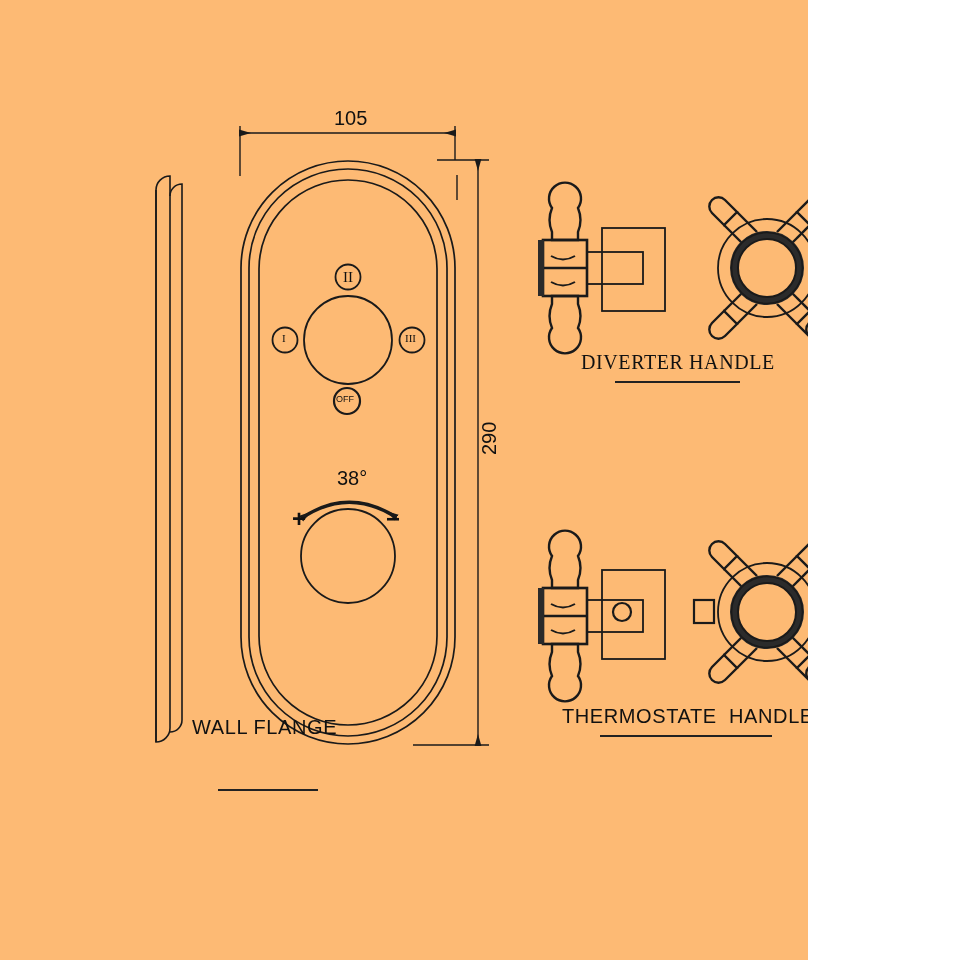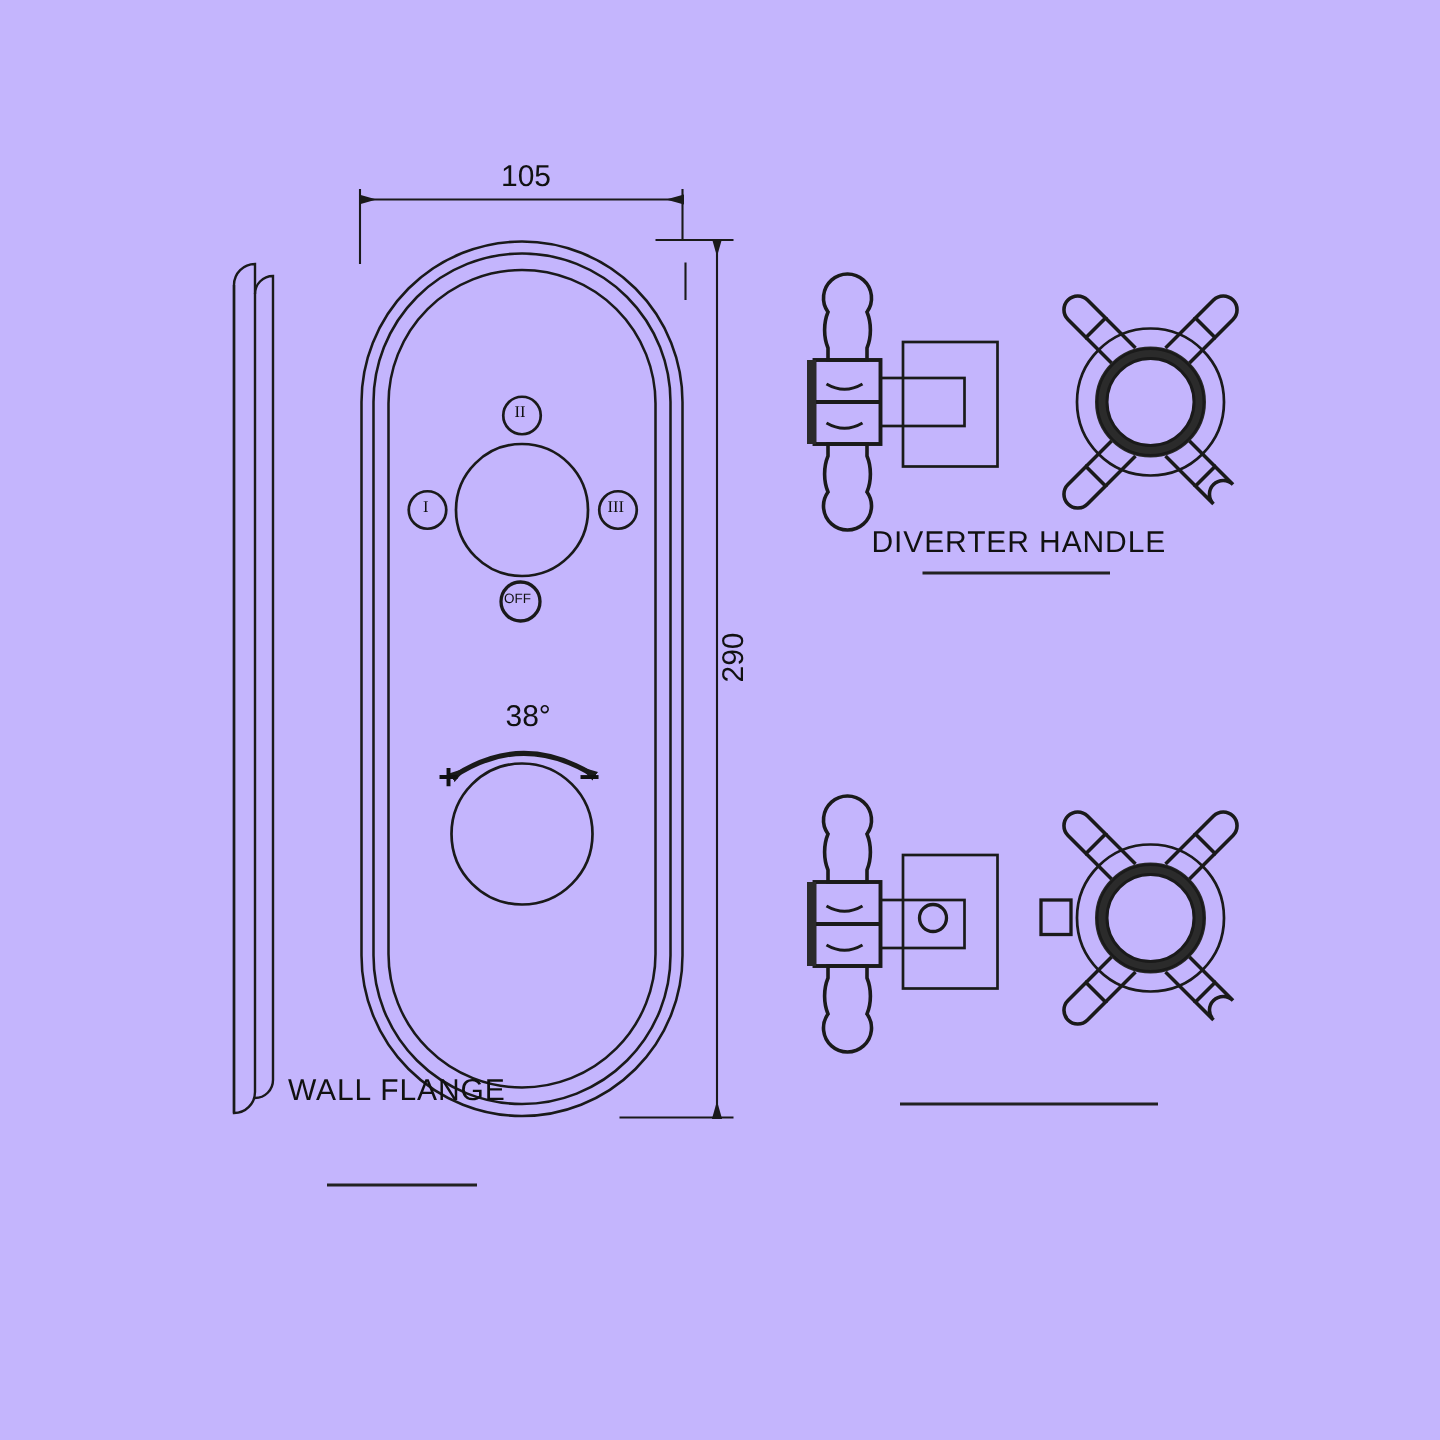--- a/index.html
+++ b/index.html
@@ -1,17 +1,17 @@
 <!DOCTYPE html>
 <html><head>
 <meta charset="utf-8">
 <style>
   html,body{margin:0;padding:0;background:#ffffff;}
   body{width:960px;height:960px;font-family:"Liberation Sans",sans-serif;color:#1a1a1a;}
-  #stage{position:relative;width:960px;height:960px;overflow:hidden;background:#c4b5fd;}
+  #stage{position:relative;width:808px;height:960px;overflow:hidden;background:#fdba74;}
   svg{display:block;}
   .lbl{position:absolute;font-family:"Liberation Sans",sans-serif;color:#111;white-space:pre;}
   .caption{font-size:20px;letter-spacing:.6px;}
   .dimtxt{font-size:20px;}
   .temptxt{font-size:20px;font-weight:400;}
   .signtxt{font-size:24px;font-weight:700;}
   .underline{position:absolute;background:#222;height:2px;}
   .vert{transform:rotate(-90deg);transform-origin:left top;}
 </style>
 </head>
@@ -147,30 +147,31 @@
       <circle cx="767" cy="612" r="33" stroke="#2b2b2b" stroke-width="8"></circle>
       <circle cx="767" cy="612" r="29" stroke="#1a1a1a" stroke-width="2"></circle>
       <circle cx="767" cy="612" r="35.5" stroke="#1a1a1a" stroke-width="1.6"></circle>
     </g>
   </svg>
 
   <div class="lbl dimtxt" style="left:334px;top:107px;">105</div>
 
   <div class="lbl dimtxt vert" style="left:478px;top:455px;">290</div>
 
-  <div class="lbl" style="left:343px;top:269px;font-size:11px;font-family:'Liberation Serif',serif;">II</div>
+  <div class="lbl" style="left:343px;top:269px;font-size:15px;font-family:'Liberation Serif',serif;">II</div>
   <div class="lbl" style="left:282px;top:332px;font-size:11px;font-family:'Liberation Serif',serif;">I</div>
   <div class="lbl" style="left:405px;top:332px;font-size:11px;font-family:Liberation Serif, serif;">III</div>
   <div class="lbl" style="left:336px;top:394px;font-size:9px;font-weight:400;">OFF</div>
 
   <div class="lbl temptxt" style="left:337px;top:467px;">38°</div>
   <div class="lbl signtxt" style="left:292px;top:505px;">+</div>
   <div class="lbl signtxt" style="left:386px;top:505px;">−</div>
 
   <div class="lbl caption" style="left:192px;top:716px;">WALL FLANGE</div>
   <div class="underline" style="left:218px;top:789px;width:100px;"></div>
 
-  <div class="lbl caption" style="left:581px;top:351px;">DIVERTER HANDLE</div>
+  <div class="lbl caption" style="left:581px;top:351px;font-family:Liberation Serif, serif;">DIVERTER HANDLE</div>
   <div class="underline" style="left:615px;top:381px;width:125px;"></div>
 
+  <div class="lbl caption" style="left:562px;top:705px;">THERMOSTATE  HANDLE</div>
   <div class="underline" style="left:600px;top:735px;width:172px;"></div>
 
 </div>
 
 </body></html>

